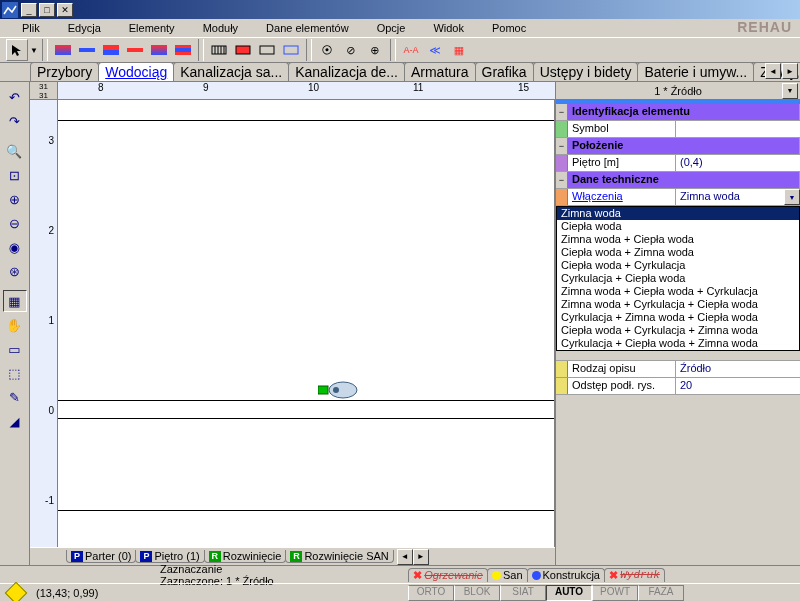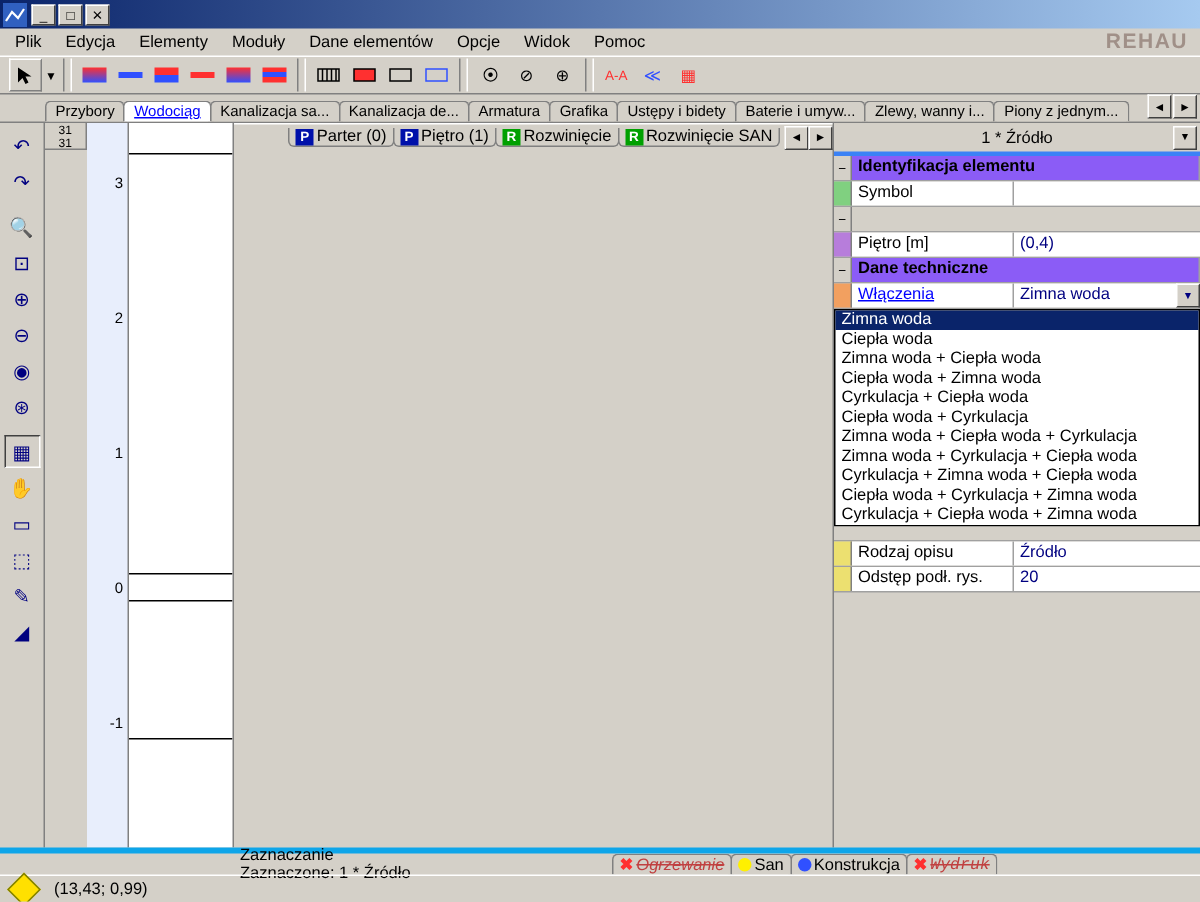--- a/index.html
+++ b/index.html
@@ -6,76 +6,76 @@
 body { background: #d4d0c8; overflow: hidden; width: 800px; height: 601px; }
 
 .titlebar { height: 19px; background: linear-gradient(to right, #0a246a, #a6caf0); color: #fff; display: flex; align-items: center; padding: 0 2px; }
 .titlebar .icon { width: 16px; height: 16px; margin-right: 3px; }
 .titlebar .icon svg { width:16px; height:16px; }
 .titlebar .title { flex: 1; font-weight: bold; }
 .titlebar .winbtns { display: flex; gap: 2px; }
 .titlebar .winbtn { width: 16px; height: 14px; background: #d4d0c8; border: 1px solid #fff; border-right-color: #404040; border-bottom-color: #404040; display:flex; align-items:center; justify-content:center; font-size:9px; font-family:Marlett, Arial; color:#000; }
 
 .menubar { height: 18px; display: flex; align-items: center; padding: 0 4px; gap: 4px; position: relative; }
-.menubar .menu { padding: 2px 6px; cursor: default; }
+.menubar .menu { padding: 2px 6px; cursor: default; margin-left: 12px; }
 .menubar .logo { position:absolute; right:8px; top:0; color:#a09088; font-weight:bold; font-size:14px; letter-spacing:1px; }
 
 .toolbar { height: 26px; border-top:1px solid #fff; border-bottom:1px solid #808080; display:flex; align-items:center; padding:0 6px; gap:2px; }
 .tbtn { width:22px; height:22px; border:1px solid transparent; display:flex; align-items:center; justify-content:center; }
 .tbtn.raised { border:1px solid #fff; border-right-color:#808080; border-bottom-color:#808080; }
 .tsep { width:6px; height:22px; border-left:1px solid #808080; border-right:1px solid #fff; margin:0 2px; }
 .seg { height:10px; width:16px; display:inline-block; }
 
 .tabstrip { height:19px; display:flex; align-items:flex-end; padding-left:30px; position:relative; border-bottom:1px solid #808080; }
-.tab { background:#d4d0c8; border:1px solid #808080; border-bottom:none; border-top-left-radius:4px; border-top-right-radius:4px; padding:1px 6px; margin-right:-1px; font-size:10px; white-space:nowrap; }
+.tab { background:#d4d0c8; border:1px solid #808080; border-bottom:none; border-top-left-radius:4px; border-top-right-radius:4px; padding:1px 6px; margin-right:-1px; font-size:14px; white-space:nowrap; }
 .tab.active { background:#fff; color:#0000ff; text-decoration:underline; position:relative; z-index:1; }
 .tabscroll { position:absolute; right:2px; top:0; display:flex; gap:1px; }
 .tabscroll .sbtn { width:16px; height:16px; background:#d4d0c8; border:1px solid #fff; border-right-color:#404040; border-bottom-color:#404040; display:flex;align-items:center;justify-content:center;font-size:8px; }
 
 .workarea { display:flex; height: calc(100% - 19px - 18px - 26px - 19px - 18px - 18px); }
 .ltoolbar { width:30px; background:#d4d0c8; border-right:1px solid #808080; display:flex; flex-direction:column; align-items:center; gap:2px; padding-top:4px; }
 .ltoolbar .lbtn { width:24px; height:22px; border:1px solid transparent; display:flex;align-items:center;justify-content:center; color:#000080; font-size:13px;}
 .ltoolbar .lbtn.sel { border:1px solid #404040; border-right-color:#fff; border-bottom-color:#fff; background:#d4d0c8; }
 .lsep { width:22px; height:4px; }
 
-.canvaswrap { flex:1; display:flex; flex-direction:row; background:#d4d0c8; }
+.canvaswrap { flex:1; display:flex; flex-direction:column; background:#d4d0c8; }
 .ruler-top { height:18px; background:#e8eefc; border-bottom:1px solid #808080; position:relative; margin-left:28px; overflow:hidden; }
 .ruler-top .tick { position:absolute; top:0; font-size:10px; color:#000; }
 .canvasrow { flex:1; display:flex; }
 .ruler-left { width:28px; background:#e8eefc; border-right:1px solid #808080; position:relative; }
 .ruler-left .tick { position:absolute; left:0; font-size:10px; width:100%; text-align:right; padding-right:3px;}
 .canvas { flex:1; background:#fff; position:relative; overflow:hidden; border-right:1px solid #808080; }
 .canvas .hline { position:absolute; left:0; right:0; height:1px; background:#000; }
 .canvas .sym { position:absolute; left:260px; top:280px; }
 .canvas .sym svg { width:40px; height:20px; }
 
 .bottomtabs { height:18px; border-top:1px solid #fff; display:flex; align-items:center; padding-left:36px; gap:0; position:relative; }
 .btab { border:1px solid #808080; border-top:none; border-bottom-left-radius:4px; border-bottom-right-radius:4px; padding:0 4px; font-size:11px; margin-right:-1px; display:flex; align-items:center; gap:2px; background:#d4d0c8;}
 .btab .badge { width:12px; height:11px; color:#fff; font-weight:bold; font-size:9px; display:inline-flex; align-items:center; justify-content:center; }
 .badge.p { background:#0010aa; }
 .badge.r { background:#00a000; }
 .bottomtabs .scroll { margin-left:4px; display:flex; }
 .bottomtabs .sbtn { width:16px; height:16px; background:#d4d0c8; border:1px solid #fff; border-right-color:#404040; border-bottom-color:#404040; display:flex;align-items:center;justify-content:center;font-size:8px;}
 
 .proppanel { width:245px; background:#d4d0c8; border-left:1px solid #808080; display:flex; flex-direction:column; }
-.prophdr { height:22px; border-bottom:3px solid #3b82f6; display:flex; align-items:center; justify-content:center; position:relative; background:#d4d0c8;}
+.prophdr { height:22px; border-bottom:5px solid #3b82f6; display:flex; align-items:center; justify-content:center; position:relative; background:#d4d0c8;}
 .prophdr .dd { position:absolute; right:2px; width:16px; height:16px; border:1px solid #fff; border-right-color:#404040; border-bottom-color:#404040; display:flex;align-items:center;justify-content:center;font-size:7px;}
 .propgrid { flex:1; overflow:hidden; }
 .prow { display:flex; border-bottom:1px solid #a0a0a0; min-height:17px; align-items:stretch; }
 .prow .handle { width:12px; background:#d4d0c8; border-right:1px solid #808080; display:flex;align-items:center;justify-content:center; font-size:9px;}
 .prow.section .label { font-weight:bold; background:#8b5cf6; flex:1; padding:1px 4px; }
 .prow .label { width:108px; background:#fff; padding:1px 4px; border-right:1px solid #a0a0a0; }
 .prow .value { flex:1; background:#fff; padding:1px 4px; color:#000080; position:relative; }
 .prow .value.sel { background:#fff; }
 .prow .value .dd { position:absolute; right:0; top:0; width:16px; height:16px; background:#d4d0c8; border:1px solid #fff; border-right-color:#404040; border-bottom-color:#404040; display:flex;align-items:center;justify-content:center;font-size:7px;}
 .dropdown { background:#fff; border:1px solid #000; }
 .dropdown .opt { padding:0 4px; font-size:11px; line-height:13px; }
 .dropdown .opt.sel { background:#0a246a; color:#fff; } .handle.purple{background:#b77ddb;} .handle.orange{background:#f2a060;} .handle.yellow{background:#ece070;} .handle.green{background:#80d080;}
 
-.statusrow1 { height:18px; border-top:4px solid #0ea5e9; display:flex; align-items:center; font-size:11px; position:relative; }
+.statusrow1 { height:18px; border-top:1px solid #0ea5e9; display:flex; align-items:center; font-size:11px; position:relative; }
 .statusrow1 .center { position:absolute; left:160px; }
 .statusrow1 .rtabs { position:absolute; left:408px; display:flex; gap:0; }
 .stab { border:1px solid #808080; border-bottom:none; border-top-left-radius:4px; border-top-right-radius:4px; padding:0 4px; font-size:11px; margin-right:-1px; display:flex;align-items:center;gap:2px;}
 .dot{width:9px;height:9px;border-radius:50%;display:inline-block;} .dot.y{background:#fff000;} .dot.b{background:#3050ff;}
 .xmark{color:#ff3030;font-weight:bold;}
 
 .statusrow2 { height:18px; border-top:1px solid #fff; display:flex; align-items:center; font-size:11px; padding-left:8px; position:relative; }
 .statusrow2 .diamond { width:16px; height:16px; transform:rotate(45deg); background:#ffe000; border:1px solid #808000; margin-right:12px; }
 .statusrow2 .modes { position:absolute; left:408px; display:flex; }
 .mode { width:46px; height:16px; border:1px solid #808080; border-left-color:#fff; text-align:center; font-size:10px; color:#808080; background:#d4d0c8;}
@@ -280,20 +280,21 @@
           <div class="label">Identyfikacja elementu</div>
         </div>
       <div class="prow">
           <div class="handle green"></div>
           <div class="label">Symbol</div>
           <div class="value"></div>
         </div>
 
       <div class="prow section">
           <div class="handle">−</div>
+          <div class="label">Położenie</div>
         </div>
       <div class="prow">
           <div class="handle purple"></div>
           <div class="label">Piętro [m]</div>
           <div class="value">(0,4)</div>
         </div>
 
       <div class="prow section">
           <div class="handle">−</div>
           <div class="label">Dane techniczne</div>
@@ -302,22 +303,22 @@
           <div class="handle orange"></div>
           <div class="label" style="color:#0000ff;text-decoration:underline;">Włączenia</div>
           <div class="value sel"><span>Zimna woda</span><div class="dd">▼</div></div>
         </div>
 
       <div class="dropdown" id="ddopts">
           <div class="opt sel">Zimna woda</div>
           <div class="opt">Ciepła woda</div>
           <div class="opt">Zimna woda + Ciepła woda</div>
           <div class="opt">Ciepła woda + Zimna woda</div>
+          <div class="opt">Ciepła woda + Cyrkulacja</div>
           <div class="opt">Cyrkulacja + Ciepła woda</div>
-          <div class="opt">Ciepła woda + Cyrkulacja</div>
           <div class="opt">Zimna woda + Ciepła woda + Cyrkulacja</div>
           <div class="opt">Zimna woda + Cyrkulacja + Ciepła woda</div>
           <div class="opt">Cyrkulacja + Zimna woda + Ciepła woda</div>
           <div class="opt">Ciepła woda + Cyrkulacja + Zimna woda</div>
           <div class="opt">Cyrkulacja + Ciepła woda + Zimna woda</div>
         </div>
 
       <div style="height:10px;background:#d4d0c8;border-bottom:1px solid #a0a0a0;"></div>
 
       <div class="prow">
@@ -355,13 +356,21 @@
       <div class="stab">
         <span class="xmark">✖</span>
         <span style="text-decoration: line-through; color: rgb(192, 64, 64); font-style: italic; font-family: Liberation Mono, monospace;">Wydruk</span>
       </div>
     </div>
 </div>
 
 <div class="statusrow2">
   <div class="diamond"></div>
   <span>(13,43; 0,99)</span>
+  <div class="modes" id="modes">
+      <div class="mode">ORTO</div>
+      <div class="mode">BLOK</div>
+      <div class="mode">SIAT</div>
+      <div class="mode on">AUTO</div>
+      <div class="mode">POWT</div>
+      <div class="mode">FAZA</div>
+    </div>
 </div>
 
 </body></html>

